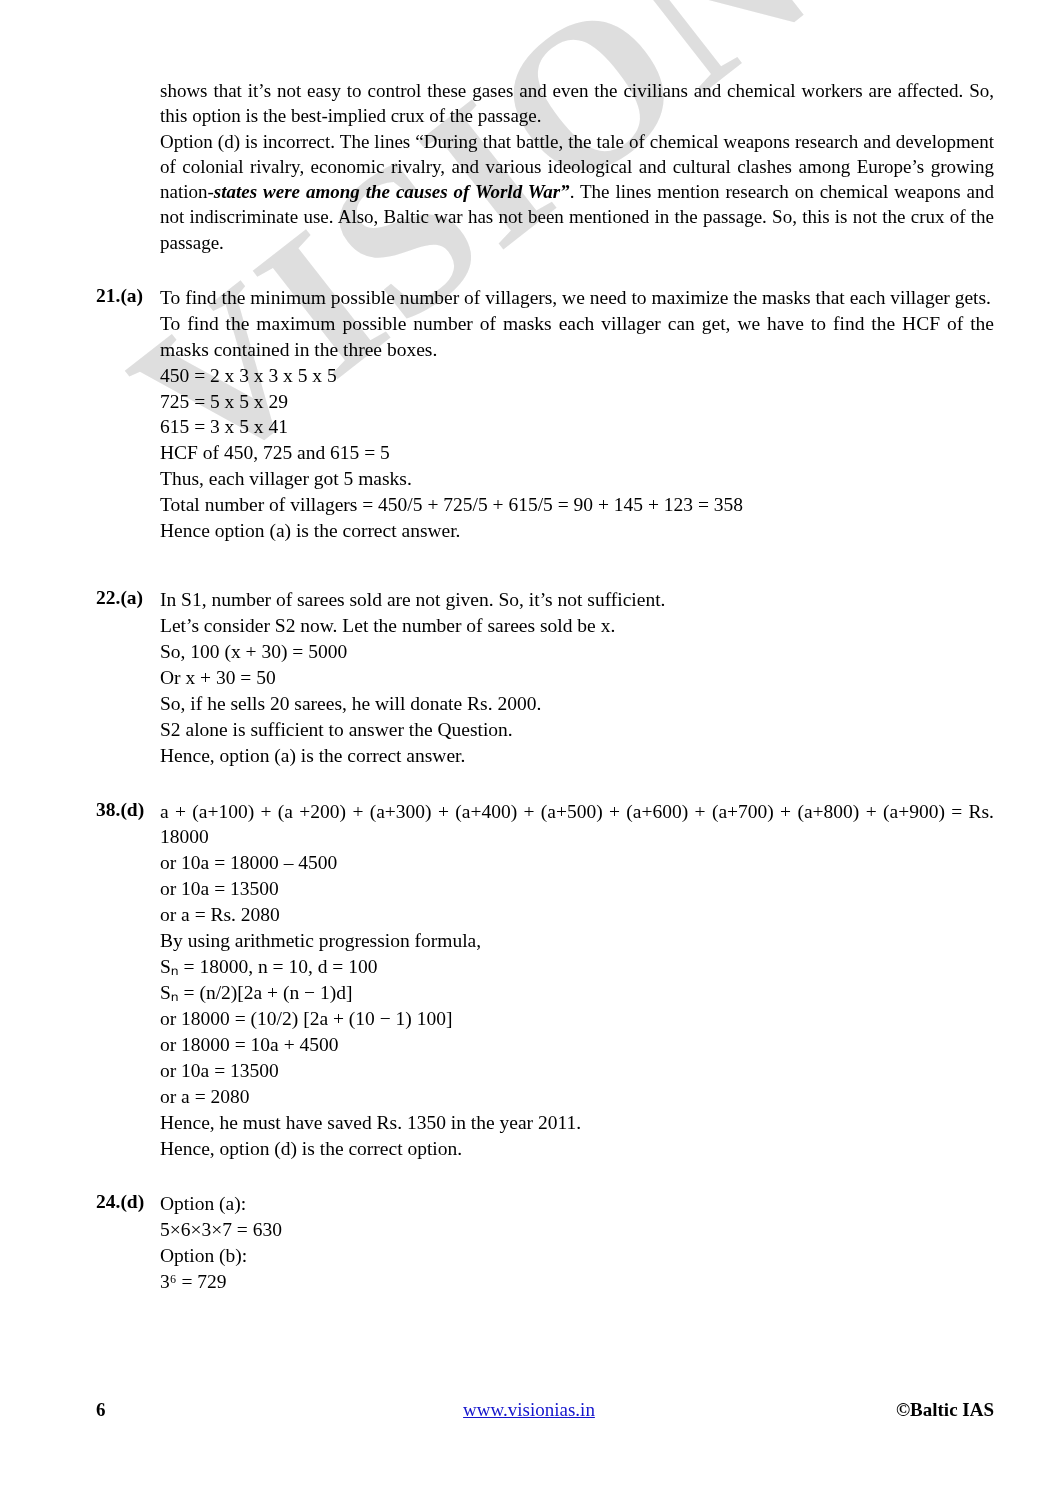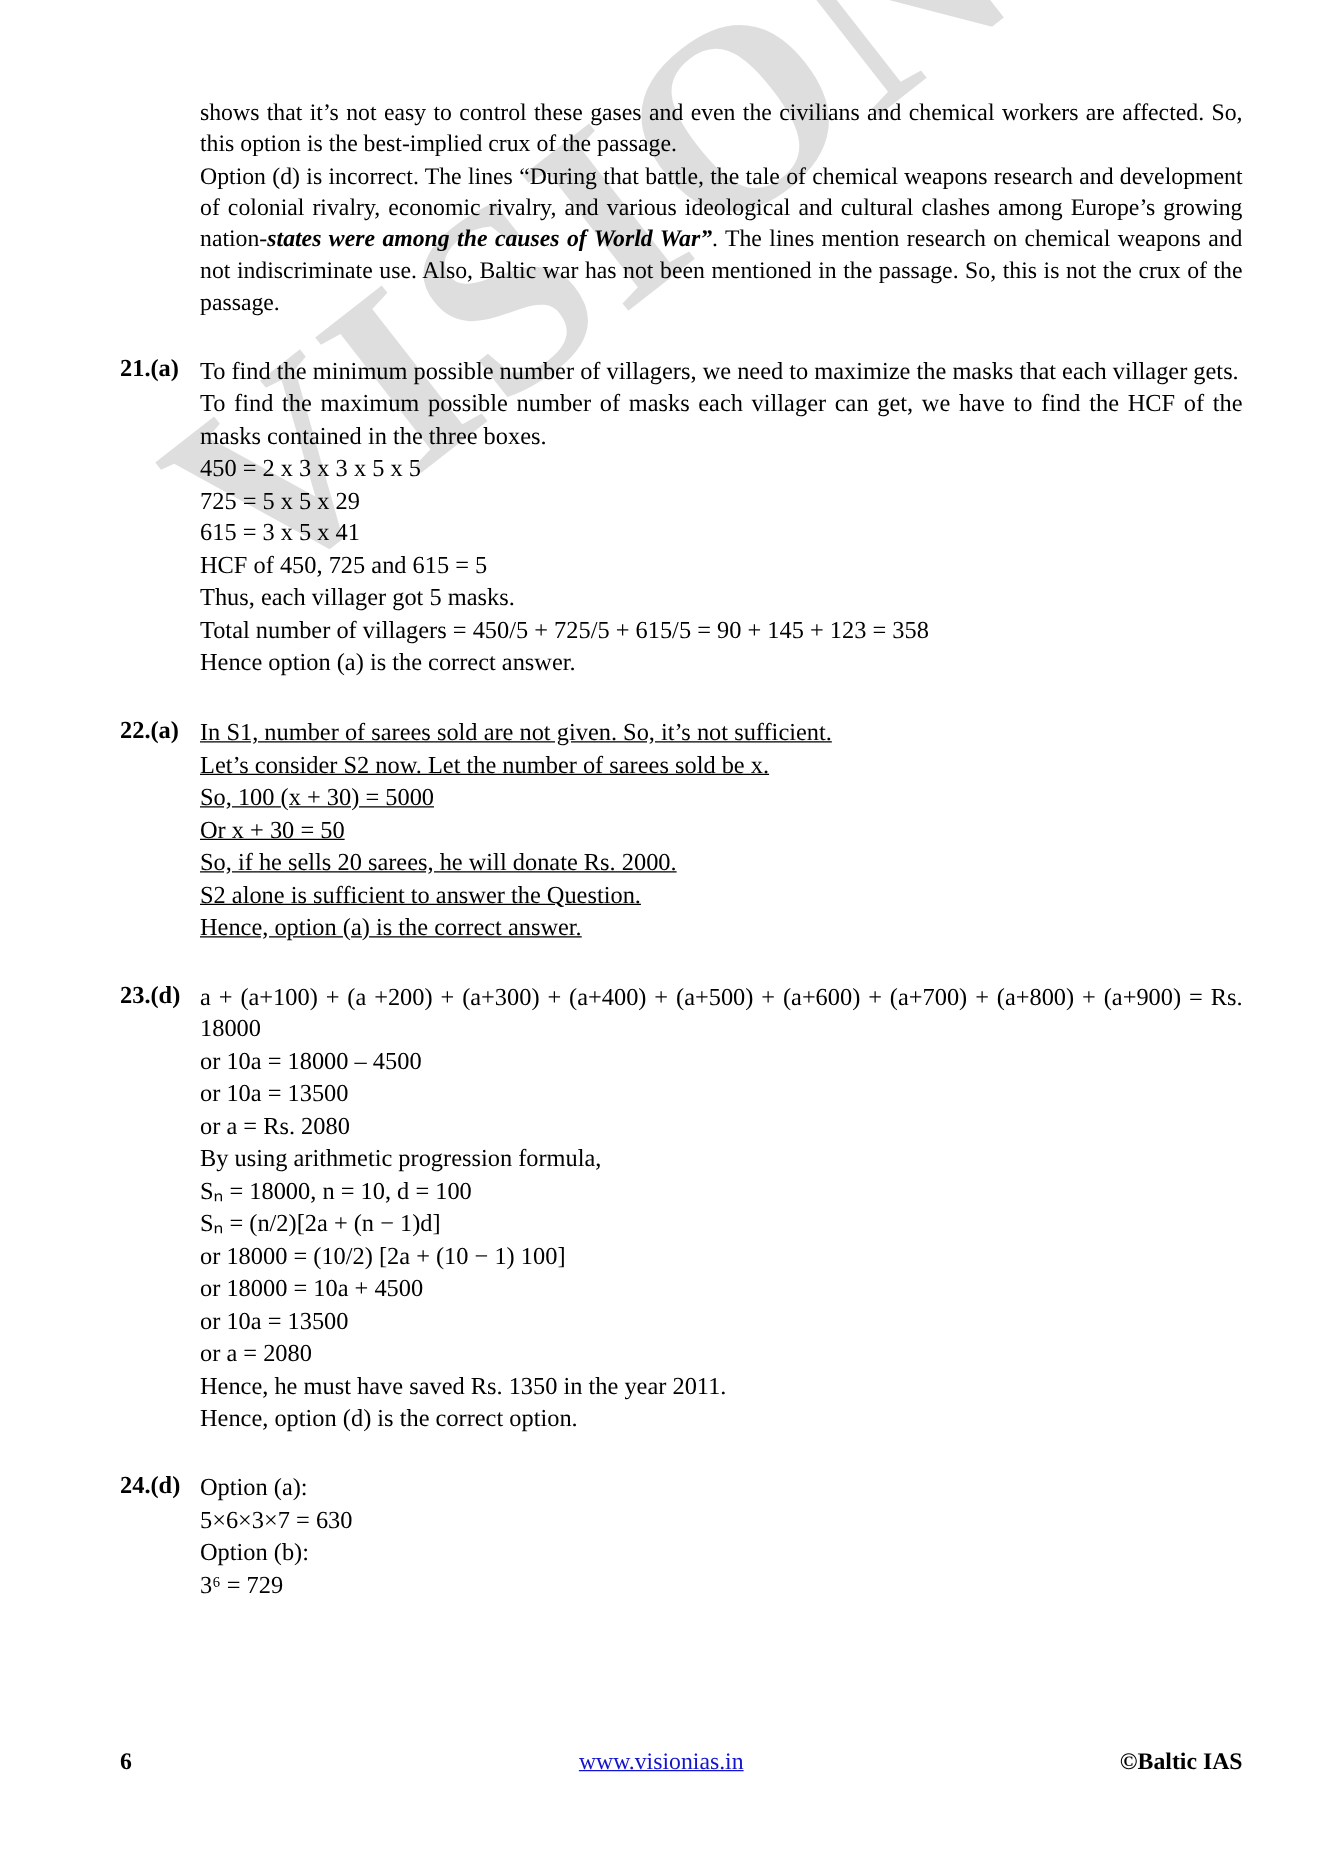--- a/index.html
+++ b/index.html
@@ -151,35 +151,35 @@
         <p class="line">450 = 2 x 3 x 3 x 5 x 5</p>
         <p class="line">725 = 5 x 5 x 29</p>
         <p class="line">615 = 3 x 5 x 41</p>
         <p class="line">HCF of 450, 725 and 615 = 5</p>
         <p class="line">Thus, each villager got 5 masks.</p>
         <p class="line">Total number of villagers = 450/5 + 725/5 + 615/5 = 90 + 145 + 123 = 358</p>
         <p class="line">Hence option (a) is the correct answer.</p>
       </div>
     </div>
 
-    <div class="qblock" style="margin-top:30px;text-decoration:underline;">
+    <div class="qblock" style="margin-top:43px;">
       <div class="qnum">22.(a)</div>
       <div class="qbody">
         <p class="line">In S1, number of sarees sold are not given. So, it’s not sufficient.</p>
         <p class="line">Let’s consider S2 now. Let the number of sarees sold be x.</p>
         <p class="line">So, 100 (x + 30) = 5000</p>
         <p class="line">Or x + 30 = 50</p>
         <p class="line">So, if he sells 20 sarees, he will donate Rs. 2000.</p>
         <p class="line">S2 alone is sufficient to answer the Question.</p>
         <p class="line">Hence, option (a) is the correct answer.</p>
       </div>
     </div>
 
     <div class="qblock" style="margin-top:30px;">
-      <div class="qnum">23.(d)</div>
+      <div class="qnum">38.(d)</div>
       <div class="qbody">
         <p class="line just">a + (a+100) + (a +200) + (a+300) + (a+400) + (a+500) + (a+600) + (a+700) + (a+800) + (a+900) = Rs. 18000</p>
         <p class="line">or 10a = 18000 – 4500</p>
         <p class="line">or 10a = 13500</p>
         <p class="line">or a = Rs. 2080</p>
         <p class="line">By using arithmetic progression formula,</p>
         <p class="line">Sₙ = 18000, n = 10, d = 100</p>
         <p class="line">Sₙ = (n/2)[2a + (n − 1)d]</p>
         <p class="line">or 18000 = (10/2) [2a + (10 − 1) 100]</p>
         <p class="line">or 18000 = 10a + 4500</p>

